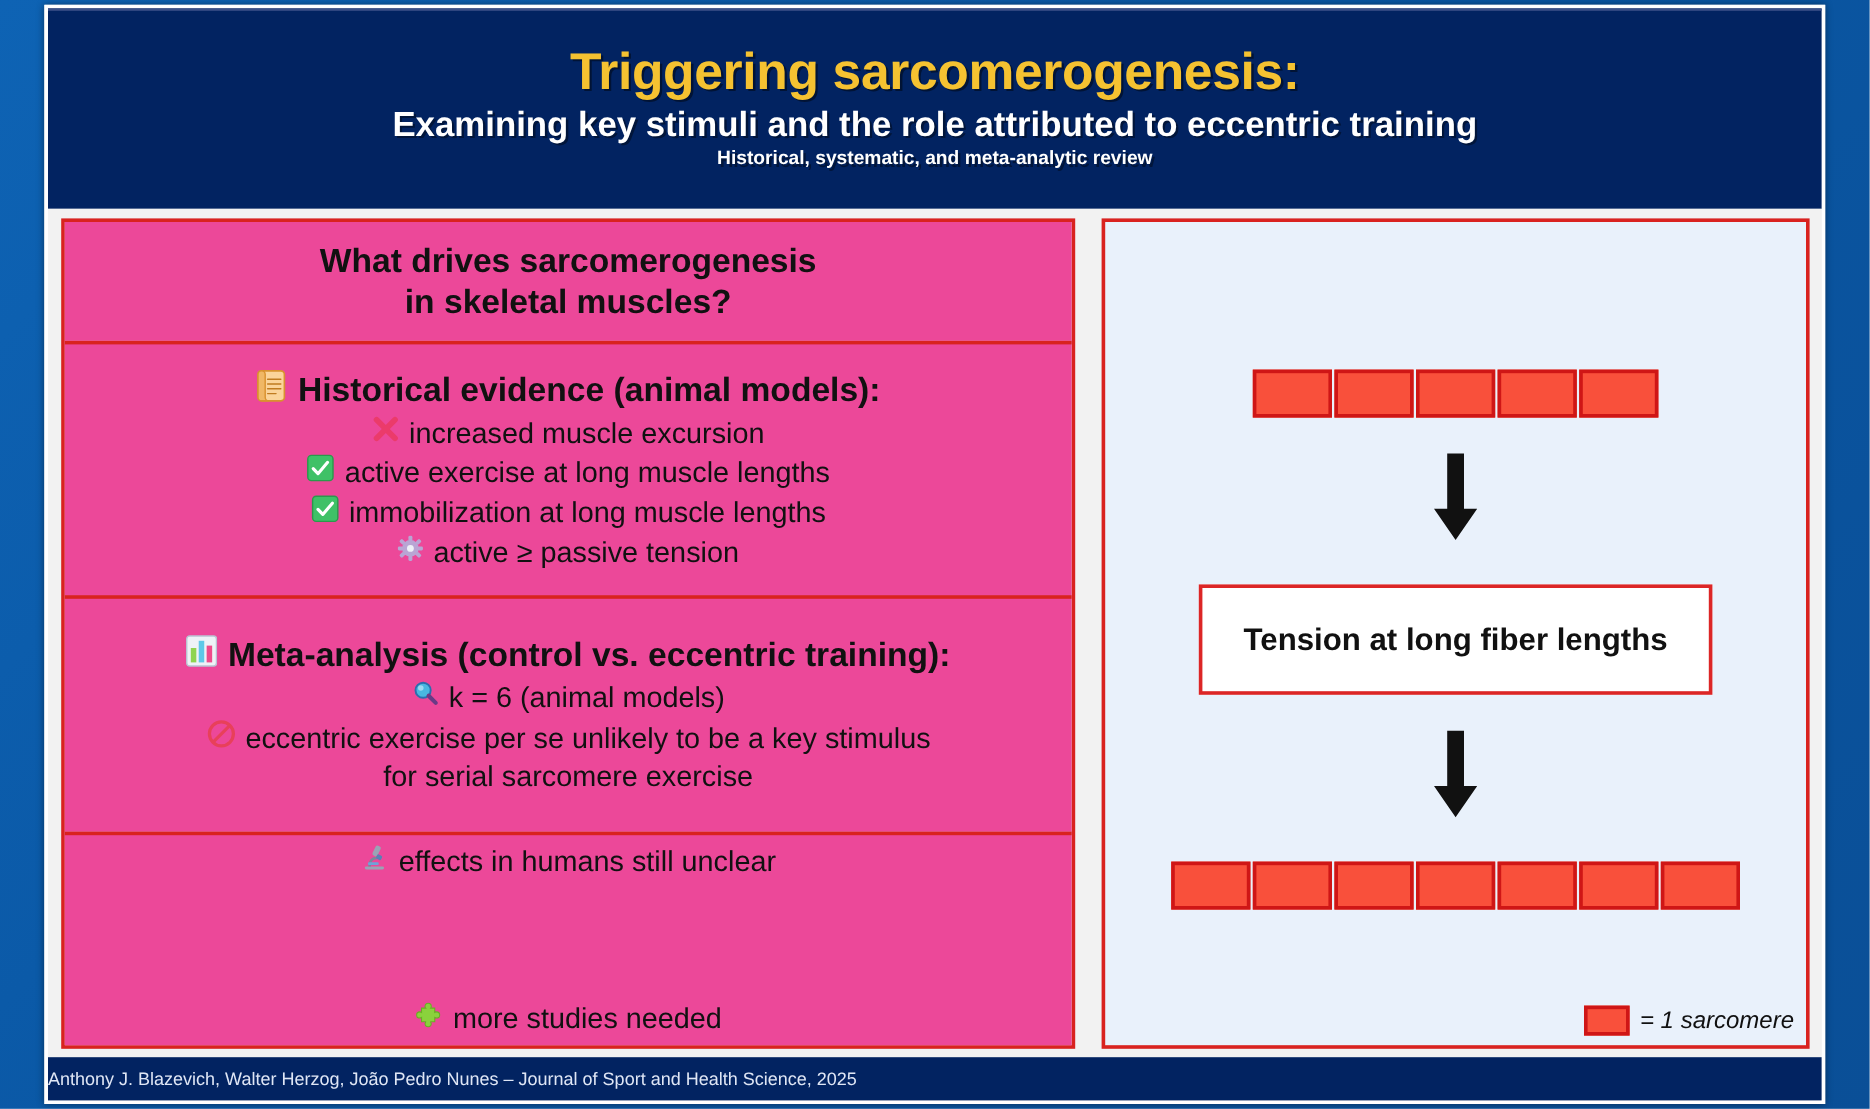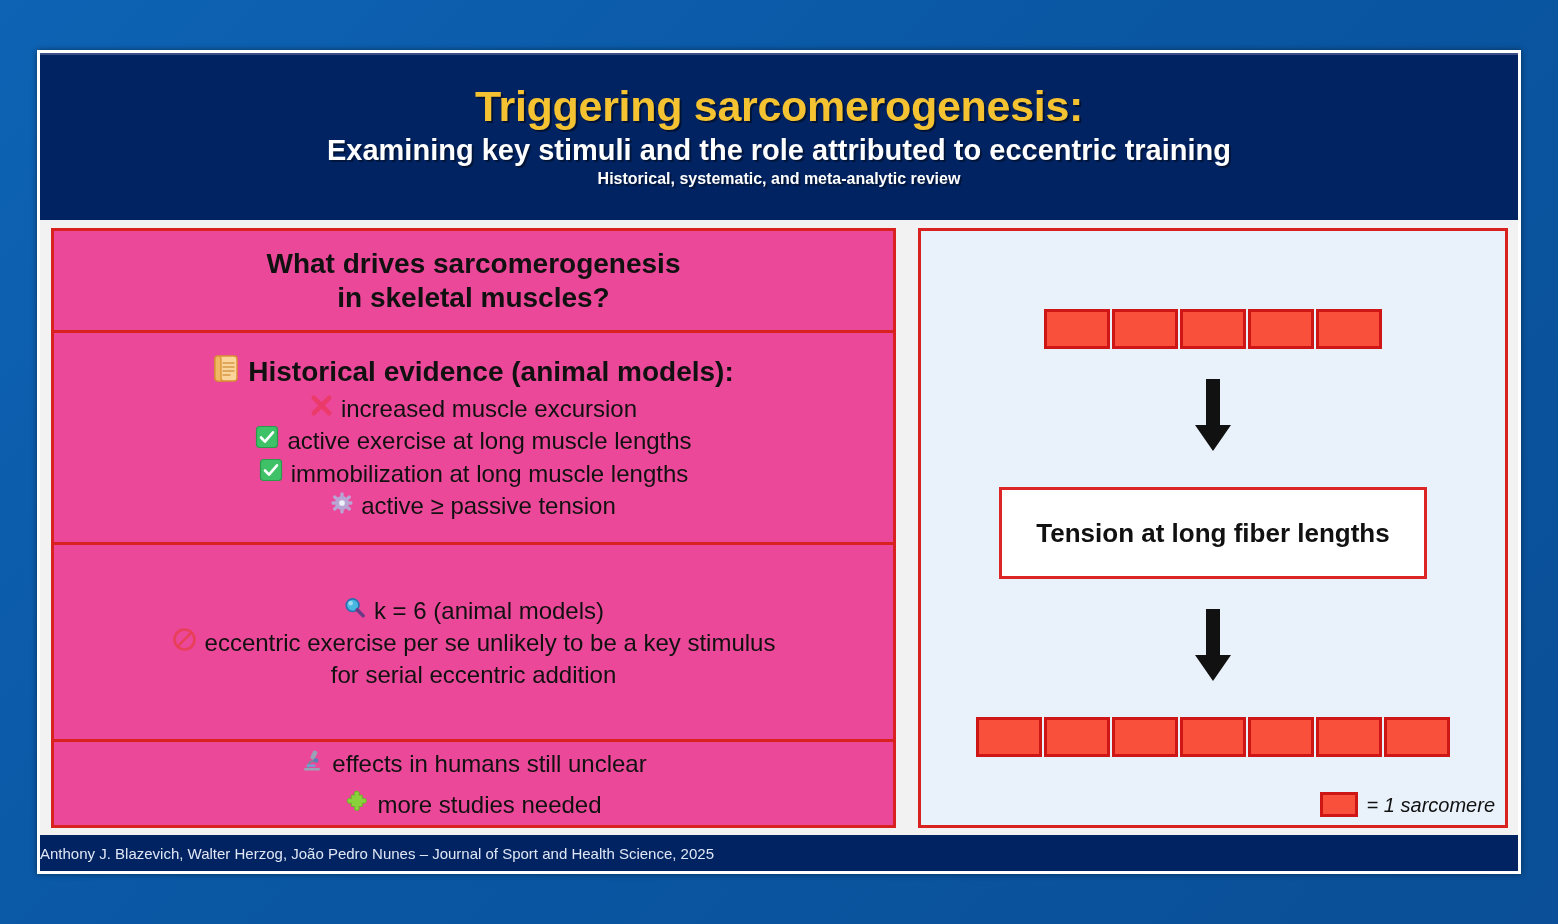--- a/index.html
+++ b/index.html
@@ -16,21 +16,21 @@
     background: linear-gradient(135deg, #0e63b4 0%, #0a57a4 45%, #0a4f97 100%);
     display: flex;
     align-items: center;
     justify-content: center;
   }
 
   
   #abstract-card {
     position: relative;
     width: 1484px;
-    height: 824px;
+    height: 916px;
     background: #f2f2f2;
     border: 3px solid #ffffff;
     box-shadow: 0 0 6px rgba(0,0,0,0.45);
     display: flex;
     flex-direction: column;
   }
 
   
   #header-band {
     background: #022361;
@@ -309,20 +309,31 @@
                 </g>
               </g>
               <circle cx="12" cy="12" r="3.1" fill="#eef0f7"></circle>
             </svg>
           </span>
           <span class="txt">active ≥ passive tension</span>
         </div>
       </div>
 
       <div class="section" id="section-meta">
+        <div class="section-heading">
+          <span class="ic">
+            <svg width="26" height="27" viewBox="0 0 26 27">
+              <rect x="0.6" y="1" width="24.8" height="25" rx="2.5" fill="#eef2f7" stroke="#b9c4d2" stroke-width="1.2"></rect>
+              <rect x="4" y="11" width="4.6" height="12" fill="#8fd44f"></rect>
+              <rect x="10.6" y="5" width="4.6" height="18" fill="#5fc9e8"></rect>
+              <rect x="17.2" y="9" width="4.6" height="14" fill="#ef4b8b"></rect>
+            </svg>
+          </span>
+          <span>Meta-analysis (control vs. eccentric training):</span>
+        </div>
 
         <div class="bullet-row">
           <span class="ic">
             <svg width="23" height="23" viewBox="0 0 24 24">
               <circle cx="10" cy="9.6" r="6.6" fill="#49b8e0" stroke="#2a6fae" stroke-width="1.7"></circle>
               <circle cx="8" cy="7.6" r="2.4" fill="#b8e6f5" opacity="0.75"></circle>
               <path d="M14.8 14.4 L21 20.6" stroke="#6b3a86" stroke-width="3.6" stroke-linecap="round"></path>
             </svg>
           </span>
           <span class="txt">k = 6 (animal models)</span>
@@ -331,21 +342,21 @@
         <div class="bullet-row">
           <span class="ic">
             <svg width="25" height="25" viewBox="0 0 24 24">
               <circle cx="12" cy="12" r="9.6" fill="none" stroke="#e8405a" stroke-width="2.6"></circle>
               <line x1="5.4" y1="18.6" x2="18.6" y2="5.4" stroke="#e8405a" stroke-width="2.6"></line>
             </svg>
           </span>
           <span class="txt"><span>eccentric exercise </span><span class="ital">per se</span><span> unlikely to be a key stimulus</span></span>
         </div>
 
-        <div class="plain-line">for serial eccentric addition</div>
+        <div class="plain-line">for serial sarcomere exercise</div>
       </div>
 
       <div class="section" id="section-outlook">
         <div class="bullet-row">
           <span class="ic">
             <svg width="24" height="24" viewBox="0 0 24 24">
               <rect x="4" y="20" width="16" height="2.6" rx="1.2" fill="#9aa3b5"></rect>
               <path d="M8 20 q0 -7 6 -7" fill="none" stroke="#7c8699" stroke-width="2.2"></path>
               <rect x="11.6" y="2.6" width="4.6" height="9" rx="1.6" fill="#9aa3b5" transform="rotate(26 13.9 7)"></rect>
               <rect x="13.6" y="10.4" width="4.6" height="4" rx="1.2" fill="#5a7fb5" transform="rotate(26 15.9 12.4)"></rect>

